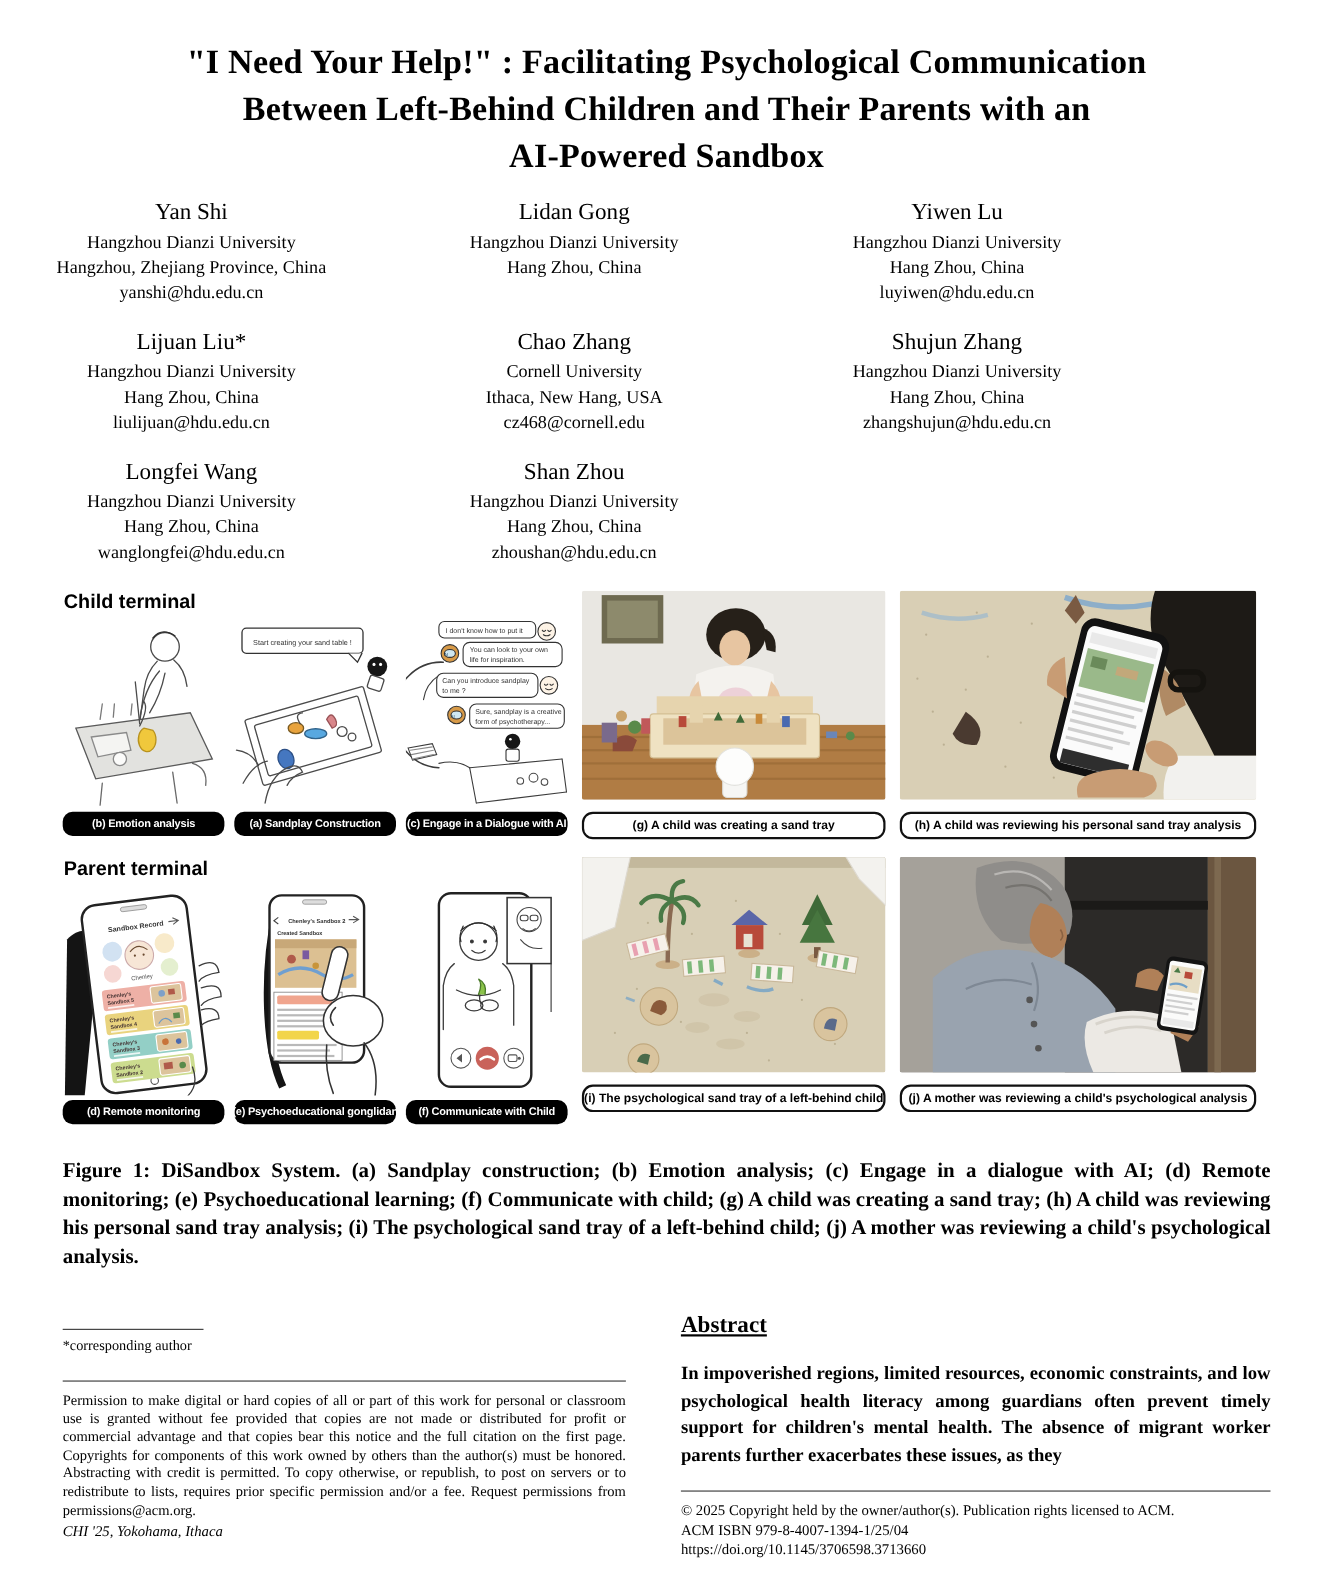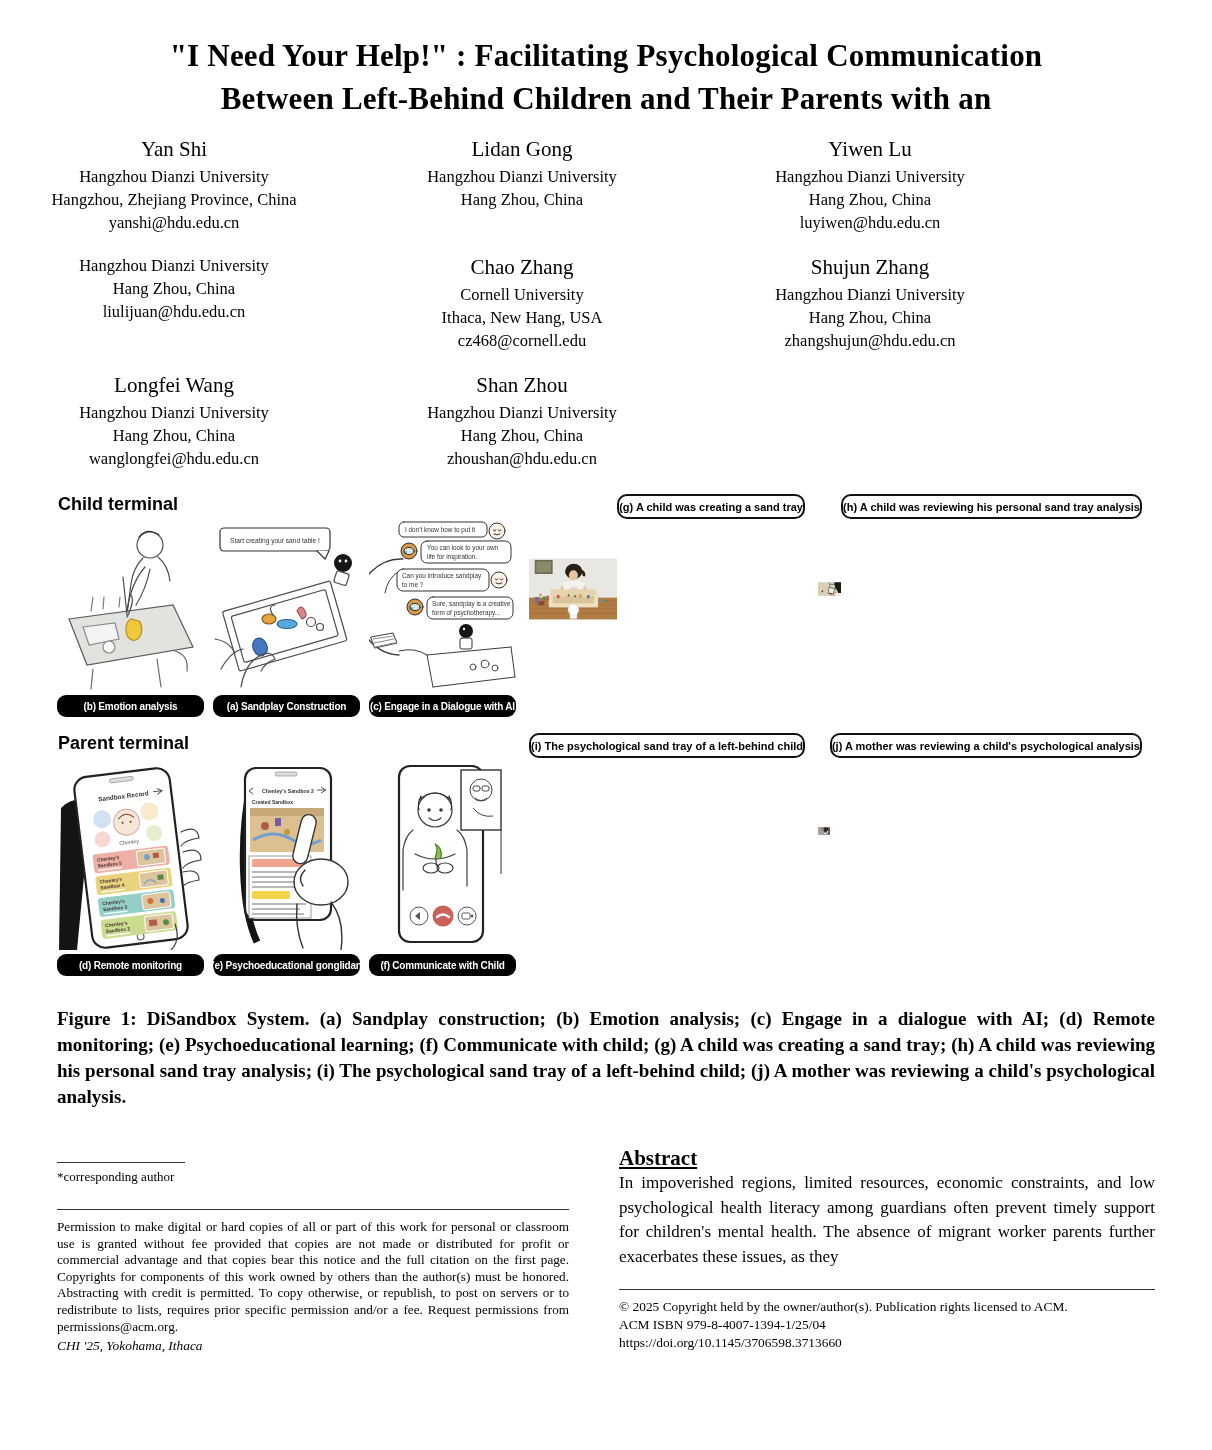--- a/index.html
+++ b/index.html
@@ -21,52 +21,53 @@
   .figure{margin:24px 0 0 57px;width:1100px;font-family:"Liberation Sans",sans-serif;}
   .fig-block{display:flex;align-items:flex-start;gap:13px;}
   .fig-block.parent{margin-top:16px;}
   .sketch-group{width:459px;}
   .section-label{font-weight:bold;font-size:18px;margin:0 0 4px 1px;color:#000;}
   .sketch-row{display:flex;gap:9px;}
   .sketch-panel{width:147px;display:flex;flex-direction:column;gap:4px;}
   .sketch-panel svg{background:#fff;display:block;}
   .plabel{background:#000;color:#fff;border-radius:9px;height:22px;display:flex;align-items:center;justify-content:center;
           font-weight:bold;font-size:10px;letter-spacing:-.2px;white-space:nowrap;}
-  .photo-panel{display:flex;flex-direction:row;gap:0;}
+  .photo-panel{display:flex;flex-direction:column;gap:11px;}
   .photo-panel svg{display:block;border-radius:2px;}
   .pcaption{background:#fff;border:2px solid #111;border-radius:10px;height:21px;display:flex;align-items:center;justify-content:center;
             font-weight:bold;font-size:11px;color:#000;white-space:nowrap;}
 
   
   .fig-caption{margin:30px 57px 0;width:1098px;font-weight:bold;font-size:19px;line-height:26px;text-align:justify;}
 
   
   .bottom{display:flex;margin:36px 57px 0;gap:50px;}
   .col-left{width:512px;padding-top:16px;}
   .col-right{width:536px;}
   .rule-short{width:128px;height:1px;background:#333;}
   .rule-long{width:100%;height:1px;background:#333;}
   .footnote{font-size:13px;line-height:17px;margin:5px 0 24px;}
   .permission{font-size:13.2px;line-height:16.6px;text-align:justify;margin-top:9px;}
   .venue{font-size:13.4px;font-style:italic;margin-top:3px;}
   .abs-heading{font-weight:bold;font-size:21px;margin:0;text-decoration:underline;}
-  .abs-text{font-size:17px;line-height:24.5px;text-align:justify;margin-top:0;}
+  .abs-text{font-size:17px;line-height:24.5px;text-align:justify;margin-top:20px;font-weight:bold;}
   .copyright{font-size:13.4px;line-height:18px;margin-top:8px;}
   .copyright .doi{color:#000;text-decoration:none;}
   .cr-rule{margin-top:20px;}
   svg text{font-family:"Liberation Sans",sans-serif;}
 </style>
 </head>
 <body>
 
 <div class="page">
 
   <div class="title">
     <span style="display:block">"I Need Your Help!" : Facilitating Psychological Communication</span>
     <span style="display:block">Between Left-Behind Children and Their Parents with an</span>
+    <span style="display:block">AI-Powered Sandbox</span>
   </div>
 
   <div class="authors">
     <div class="authors-row first">
       <div class="author">
         <div class="name">Yan Shi</div>
         <div class="line">Hangzhou Dianzi University</div>
         <div class="line">Hangzhou, Zhejiang Province, China</div>
         <div class="line">yanshi@hdu.edu.cn</div>
       </div>
@@ -77,20 +78,21 @@
       </div>
       <div class="author">
         <div class="name">Yiwen Lu</div>
         <div class="line">Hangzhou Dianzi University</div>
         <div class="line">Hang Zhou, China</div>
         <div class="line">luyiwen@hdu.edu.cn</div>
       </div>
     </div>
     <div class="authors-row">
       <div class="author">
+        <div class="name">Lijuan Liu*</div>
         <div class="line">Hangzhou Dianzi University</div>
         <div class="line">Hang Zhou, China</div>
         <div class="line">liulijuan@hdu.edu.cn</div>
       </div>
       <div class="author">
         <div class="name">Chao Zhang</div>
         <div class="line">Cornell University</div>
         <div class="line">Ithaca, New Hang, USA</div>
         <div class="line">cz468@cornell.edu</div>
       </div>

